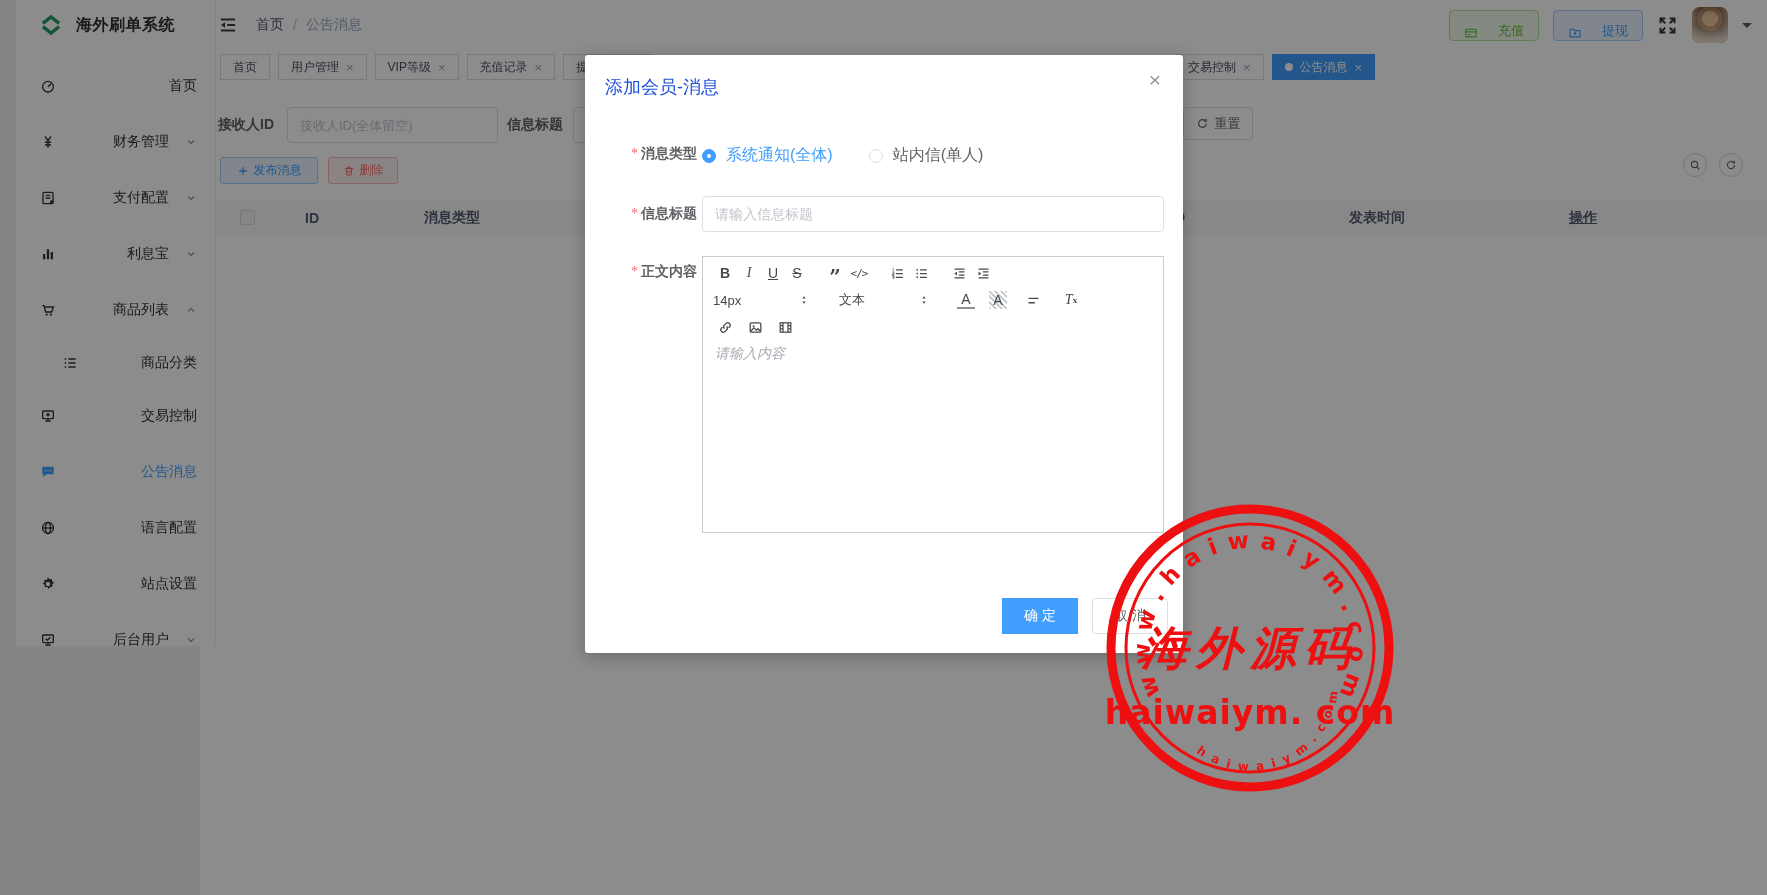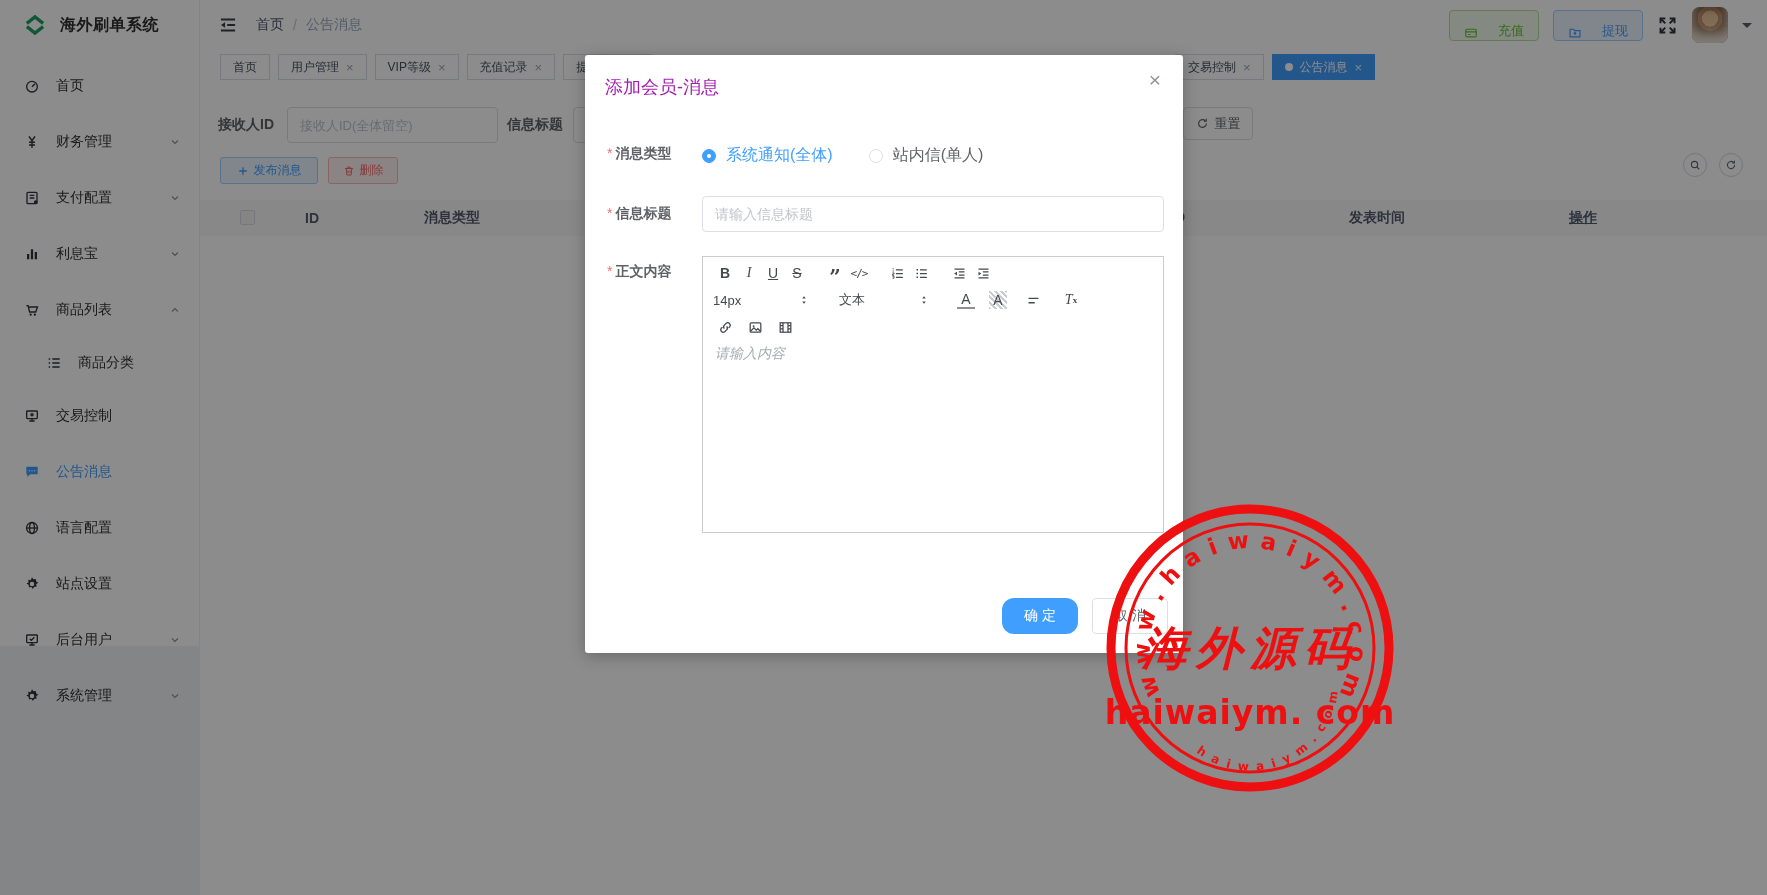--- a/index.html
+++ b/index.html
@@ -5,21 +5,21 @@
   * { margin:0; padding:0; box-sizing:border-box; }
   html,body { width:1767px; height:895px; }
   body { font-family:"Liberation Sans","DejaVu Sans",sans-serif; font-size:14px; color:#303133; background:#fff; }
   #app { position:relative; width:1767px; height:895px; overflow:hidden; background:#f0f2f5; }
 
   
   .ic { width:16px; height:16px; flex:none; display:inline-block; vertical-align:middle; }
   .ic svg, svg.ic { display:block; }
 
   
-  .sidebar { position:absolute; left:0; top:0; width:200px; height:646px; background:#fff; border-right:1px solid #ebeef5; z-index:1; }
+  .sidebar { position:absolute; left:16px; top:0; width:200px; height:646px; background:#fff; border-right:1px solid #ebeef5; z-index:1;text-align:right; }
   .logo-row { display:flex; align-items:center; gap:12px; height:50px; padding:0 0 0 22px; }
   .logo-mark { width:26px; height:26px; color:#1f9d63; }
   .logo-title { font-size:16px; font-weight:bold; color:#303133; letter-spacing:.5px; }
   .menu { padding-top:8px; }
   .menu-item { position:relative; display:flex; align-items:center; gap:16px; height:56px; padding:0 18px 0 24px; color:#303133; cursor:pointer; }
   .menu-item .ic { color:#30343c; }
   .menu-item .mi-label { flex:1; font-size:14px; }
   .menu-item.sub { height:50px; padding-left:46px; }
   .menu-item.active, .menu-item.active .ic { color:#409eff; }
   .chev { width:12px; height:12px; color:#909399; }
@@ -67,23 +67,23 @@
   .round-ic .ic { width:12px; height:12px; }
   .thead { position:absolute; left:0; top:116px; right:0; height:36px; background:#f8f8f9; display:flex; align-items:center; }
   .th { position:absolute; font-weight:bold; color:#515a6e; font-size:14px; transform:translateX(-50%); white-space:nowrap; }
   .th-check { position:absolute; left:40px; top:10px; width:15px; height:15px; border:1px solid #d6d9e0; border-radius:2px; background:#f2f3f5; cursor:pointer; }
 
   
   .overlay { position:absolute; inset:0; background:rgba(0,0,0,.45); z-index:10; }
 
   
   .modal { position:absolute; left:585px; top:55px; width:598px; height:598px; background:#fff; border-radius:3px; box-shadow:0 3px 16px rgba(0,0,0,.25); z-index:20; }
-  .m-title { position:absolute; left:20px; top:20px; font-size:18px; color:#a21caf; }
+  .m-title { position:absolute; left:20px; top:20px; font-size:18px; color:#1d4ed8; }
   .m-close { position:absolute; right:22px; top:14px; font-size:21px; color:#909399; cursor:pointer; line-height:1; }
-  .m-label { position:absolute; width:90px; text-align:left; font-weight:bold; color:#606266; font-size:14px; }
+  .m-label { position:absolute; width:90px; text-align:right; font-weight:bold; color:#606266; font-size:14px;font-family:Liberation Serif, serif; }
   .req { color:#f56c6c; margin-right:3px; font-weight:normal; }
   .radio-row { position:absolute; left:117px; top:90px; display:flex; align-items:center; gap:10px; }
   .radio { width:14px; height:14px; border-radius:50%; flex:none; cursor:pointer; }
   .radio.on { background:#409eff; border:1px solid #409eff; position:relative; }
   .radio.on::after { content:""; position:absolute; left:4px; top:4px; width:4px; height:4px; border-radius:50%; background:#fff; }
   .radio.off { background:#fff; border:1px solid #dcdfe6; }
   .radio-label { font-size:16px; cursor:pointer; }
   .radio-label.sel { color:#409eff; }
   .radio-label.uns { color:#606266; margin-left:26px; }
   .m-input { position:absolute; left:117px; top:141px; width:462px; height:36px; border:1px solid #dcdfe6; border-radius:4px; padding:0 12px; font-size:14px; color:#606266; outline:none; }
@@ -101,21 +101,21 @@
   .code { font-family:"DejaVu Sans Mono",monospace; font-size:11px; letter-spacing:-1px; }
   .sel-box { display:inline-flex; align-items:center; justify-content:space-between; cursor:pointer; font-size:13px; color:#45494e; }
   .updown { width:10px; height:12px; }
   .a-color { border-bottom:2px solid #8d9094; padding-bottom:0; line-height:15px; }
   .a-high { background:repeating-linear-gradient(45deg,#c9ccd1 0 2px,#fff 2px 4px); padding:0 3px; }
   .tx { font-style:italic; font-family:"Liberation Serif",serif; }
   .tx sub { font-style:normal; font-size:9px; font-weight:bold; }
   .ed-body { position:absolute; left:117px; top:280px; width:462px; height:198px; border:1px solid #ccc; border-top:none; background:#fff; padding:10px 12px; }
   .ed-ph { font-style:italic; color:#a8abb2; font-size:14px; }
   .m-footer { position:absolute; right:15px; top:543px; display:flex; gap:14px; }
-  .btn-ok { width:76px; height:36px; background:#409eff; color:#fff; border:none; border-radius:12px; font-size:14px; cursor:pointer; }
+  .btn-ok { width:76px; height:36px; background:#409eff; color:#fff; border:none; border-radius:0; font-size:14px; cursor:pointer; }
   .btn-cancel { width:76px; height:36px; background:#fff; color:#606266; border:1px solid #dcdfe6; border-radius:4px; font-size:14px; cursor:pointer; }
 
   
   .stamp { position:absolute; left:1090px; top:488px; width:320px; height:320px; z-index:30; pointer-events:none; }
 </style>
 </head>
 <body>
 
 <svg width="0" height="0" style="position:absolute">
   <defs>
@@ -330,29 +330,20 @@
         <svg class="ic">
             <use href="#i-gear"></use>
           </svg>
         <span class="mi-label">站点设置</span>
       </div>
       <div class="menu-item">
         <svg class="ic">
             <use href="#i-monitor-check"></use>
           </svg>
         <span class="mi-label">后台用户</span>
-        <svg class="chev">
-            <use href="#i-chev-d"></use>
-          </svg>
-      </div>
-      <div class="menu-item">
-        <svg class="ic">
-            <use href="#i-gear"></use>
-          </svg>
-        <span class="mi-label">系统管理</span>
         <svg class="chev">
             <use href="#i-chev-d"></use>
           </svg>
       </div>
     </nav>
   </aside>
 
   <div class="main">
     <div class="topbar">
       <svg class="hamburger">

